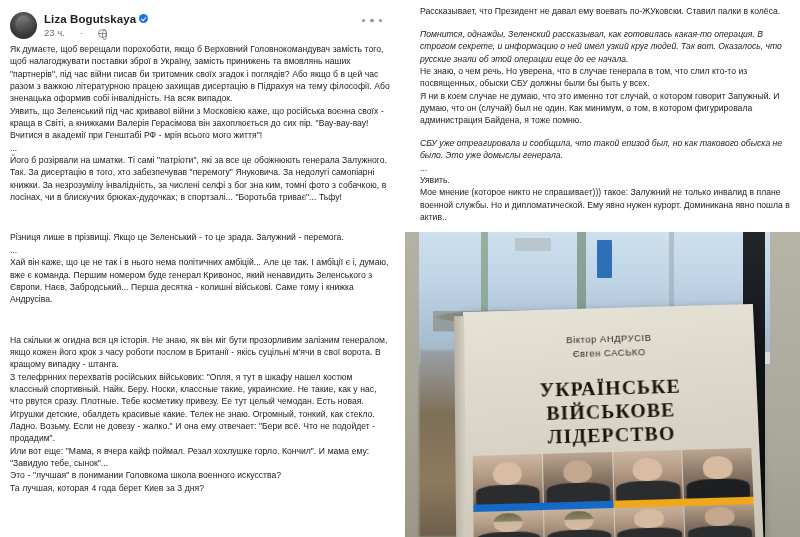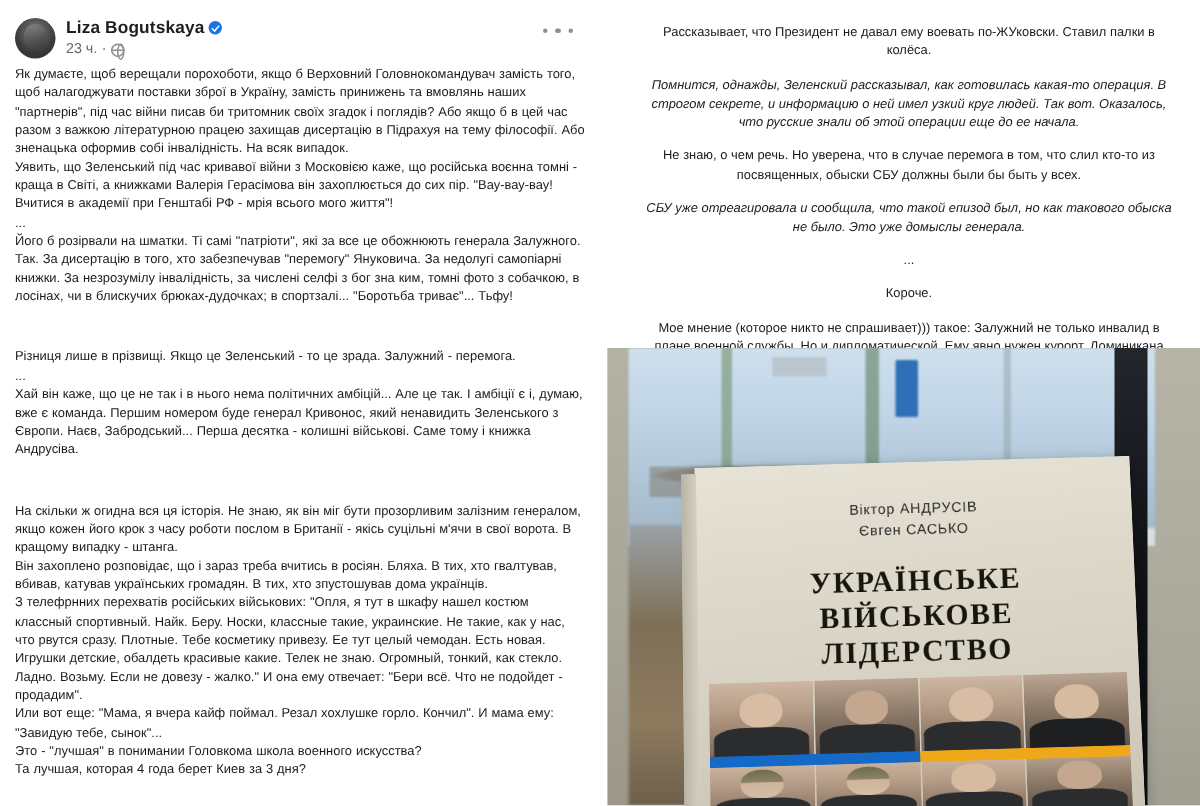--- a/index.html
+++ b/index.html
@@ -75,21 +75,21 @@
     position: absolute;
     left: 2.6px; top: 1.6px;
     width: 2.4px; height: 4.4px;
     border: solid #fff;
     border-width: 0 1.3px 1.3px 0;
     transform: rotate(42deg);
   }
   .meta-line {
     display: flex;
     align-items: center;
-    gap: 3px;
+    gap: 15px;
     font-size: 9.5px;
     color: #65676b;
     margin-top: 1px;
   }
   .globe-icon {
     width: 9px; height: 9px;
     border: 1px solid #8a8d91;
     border-radius: 50%;
     position: relative;
     display: inline-block;
@@ -137,21 +137,21 @@
     height: 537px;
     padding: 5px 8px 0 20px;
     position: relative;
   }
   .right-body {
     font-size: 8.6px;
     line-height: 12.35px;
     color: #1a1b1c;
     letter-spacing: .01px;
   }
-  .right-body p { margin: 10px; text-align: center; }
+  .right-body p { margin: 0; }
   .right-body p.gap { margin-top: 10.5px; font-style: italic; }
   
   .photo-wrap {
     position: absolute;
     left: 5px;
     top: 232px;
     width: 395px;
     height: 305px;
     background: #a9a69a;
     overflow: hidden;
@@ -350,43 +350,43 @@
       </div>
       <div class="dots-menu">
         <span></span>
         <span></span>
         <span></span>
       </div>
     </div>
 
     <div class="post-body">
       <p>Як думаєте, щоб верещали порохоботи, якщо б Верховний Головнокомандувач замість того, щоб налагоджувати поставки зброї в Україну, замість принижень та вмовлянь наших "партнерів", під час війни писав би тритомник своїх згадок і поглядів? Або якщо б в цей час разом з важкою літературною працею захищав дисертацію в Підрахуя на тему філософії. Або зненацька оформив собі інвалідність. На всяк випадок.</p>
-      <p>Уявить, що Зеленський під час кривавої війни з Московією каже, що російська воєнна томні - краща в Світі, а книжками Валерія Герасімова  він захоплюється до сих пір. "Вау-вау-вау! Вчитися в академії при Генштабі РФ - мрія всього мого життя"!</p>
+      <p>Уявить, що Зеленський під час кривавої війни з Московією каже, що російська воєнна своїх - краща в Світі, а книжками Валерія Герасімова  він захоплюється до сих пір. "Вау-вау-вау! Вчитися в академії при Генштабі РФ - мрія всього мого життя"!</p>
       <p>...</p>
       <p>Його б розірвали на шматки. Ті самі "патріоти", які за все це обожнюють генерала Залужного. Так. За дисертацію в того, хто забезпечував "перемогу" Януковича. За недолугі самопіарні книжки. За незрозумілу інвалідність, за числені селфі з бог зна ким, томні фото з собачкою, в лосінах, чи в блискучих брюках-дудочках; в спортзалі... "Боротьба триває"... Тьфу!</p>
       <p class="gap">Різниця лише в прізвищі. Якщо це Зеленський - то це зрада. Залужний - перемога.</p>
       <p>...</p>
       <p>Хай він каже, що це не так і в нього нема політичних амбіцій... Але це так. І амбіції є і, думаю, вже є команда. Першим номером буде генерал Кривонос, який ненавидить Зеленського з Європи. Наєв, Забродський... Перша десятка - колишні військові. Саме тому і книжка Андрусіва.</p>
       <p class="gap">На скільки ж огидна вся ця історія. Не знаю, як він міг бути прозорливим залізним генералом, якщо кожен його крок з часу роботи послом в Британії - якісь суцільні м'ячи в свої ворота. В кращому випадку - штанга.</p>
-      <p>Він захоплено розповідає, що і зараз треба вчитись в росіян. Бляха. В тих, хто гвалтував, вбивав, катував українських громадян. В тих, хто зпустошував дома українців.</p>
       <p>З телефрнних перехватів російських військових: "Опля, я тут в шкафу нашел костюм классный спортивный. Найк. Беру. Носки, классные такие, украинские. Не такие, как у нас, что рвутся сразу. Плотные. Тебе косметику привезу. Ее тут целый чемодан. Есть новая. Игрушки детские, обалдеть красивые какие. Телек не знаю. Огромный, тонкий, как стекло. Ладно. Возьму. Если не довезу - жалко." И она ему отвечает: "Бери всё. Что не подойдет - продадим".</p>
       <p>Или вот еще: "Мама, я вчера кайф поймал. Резал хохлушке горло. Кончил". И мама ему: "Завидую тебе, сынок"...</p>
       <p>Это - "лучшая" в понимании Головкома школа военного искусства?</p>
       <p>Та лучшая, которая 4 года берет Киев за 3 дня?</p>
     </div>
   </div>
 
   <div class="col-right">
     <div class="right-body">
       <p>Рассказывает, что Президент не давал ему воевать по-ЖУковски. Ставил палки в колёса.</p>
       <p class="gap">Помнится, однажды, Зеленский рассказывал, как готовилась какая-то операция. В строгом секрете, и информацию о ней имел узкий круг людей. Так вот. Оказалось, что русские знали об этой операции еще до ее начала.</p>
-      <p>Не знаю, о чем речь. Но уверена, что в случае перемога в том, что слил кто-то из посвященных, обыски СБУ должны были бы быть у всех.</p>
+      <p>Не знаю, о чем речь. Но уверена, что в случае генерала в том, что слил кто-то из посвященных, обыски СБУ должны были бы быть у всех.</p>
+      <p>Я ни в коем случае не думаю, что это именно тот случай, о котором говорит Запужный. И думаю, что он (случай) был не один. Как минимум, о том, в котором фигурировала администрация Байдена, я тоже помню.</p>
       <p class="gap">СБУ уже отреагировала и сообщила, что такой епизод был, но как такового обыска не было. Это уже домыслы генерала.</p>
       <p>...</p>
-      <p>Короче.</p>
+      <p>Уявить.</p>
       <p>Мое мнение (которое никто не спрашивает))) такое: Залужний не только инвалид в плане военной службы. Но и дипломатической. Ему явно нужен курорт. Доминикана явно пошла в актив..</p>
       <p class="gap">Книжку Андрусіва побачила на АЗС.</p>
       <p>Військові лідери до лідерства готові.</p>
     </div>
 
     <div class="photo-wrap">
       <div class="photo-bg-left"></div>
       <div class="photo-bg-right"></div>
 
       <div class="scene">

